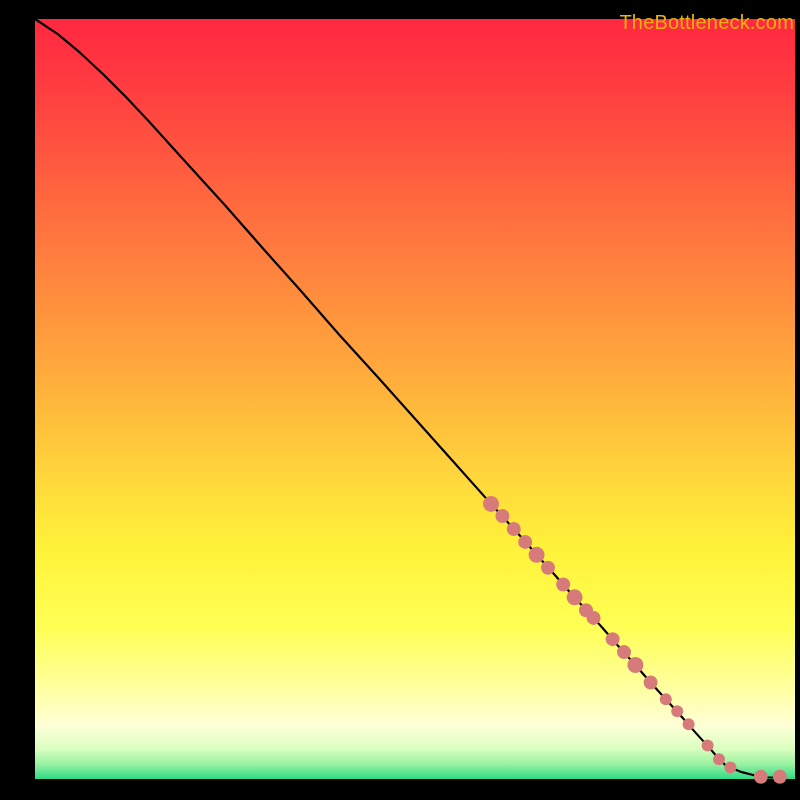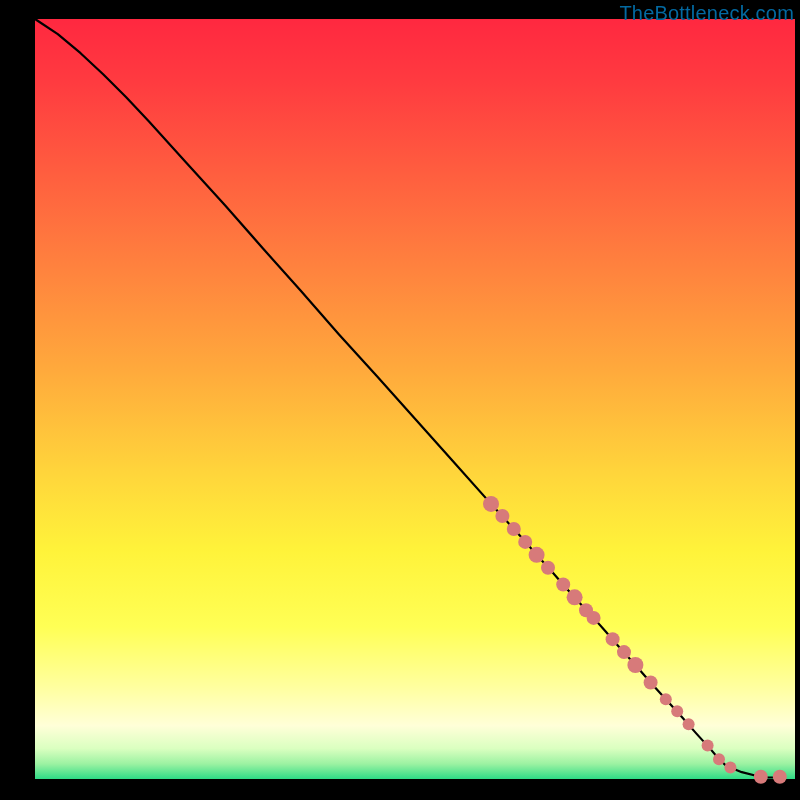--- a/index.html
+++ b/index.html
@@ -35,23 +35,23 @@
       #ffff55 80%,
       #ffffa0 88%,
       #ffffd8 93%,
       #daffc0 96%,
       #9cf2a2 98%,
       #2edb86 100%
     );
   }
   .watermark {
     position: absolute;
-    top: 2px;
+    top: 11px;
     right: 6px;
-    color: #0369a1;
+    color: #eab308;
     font-size: 20px;
     letter-spacing: 0.2px;
     font-weight: 400;
   }
   svg.overlay {
     position: absolute;
     left: 35px;
     top: 19px;
     width: 760px;
     height: 760px;

